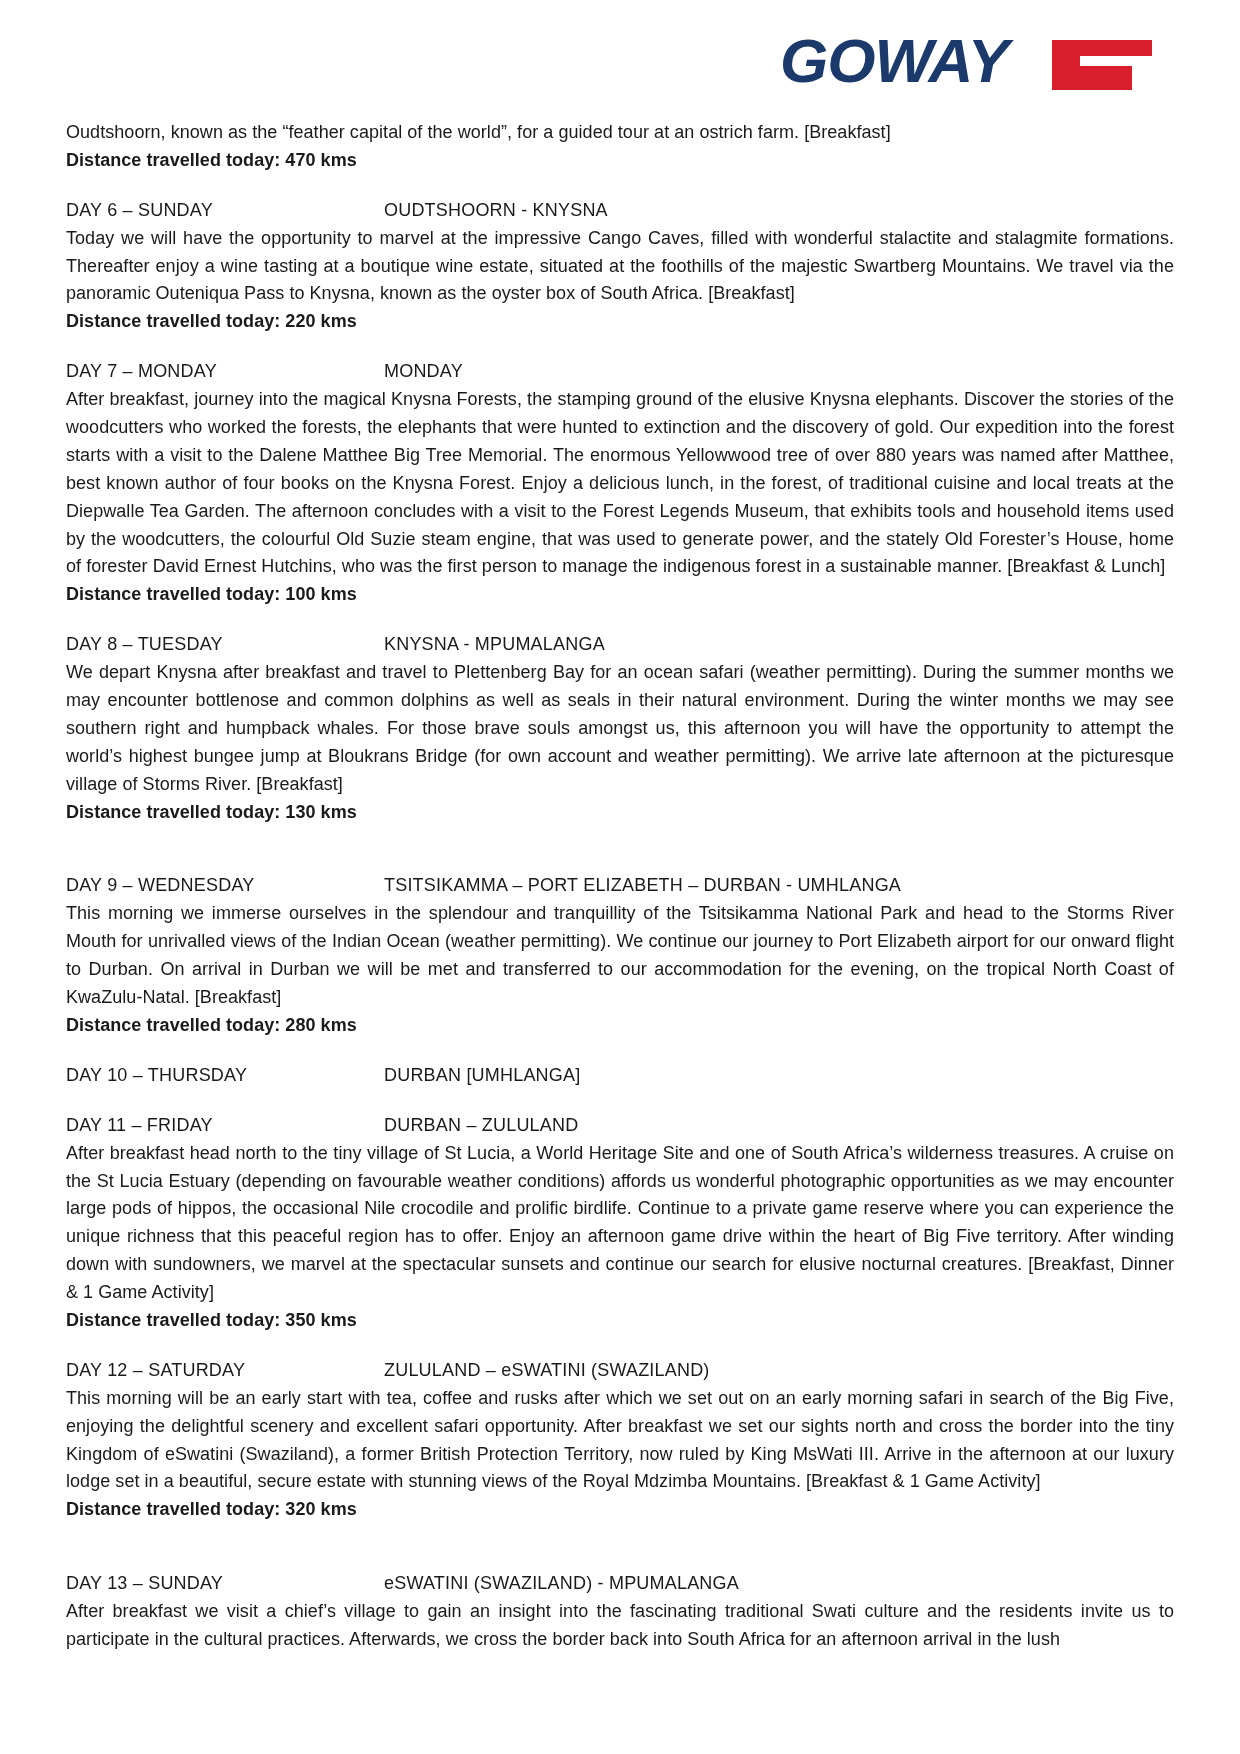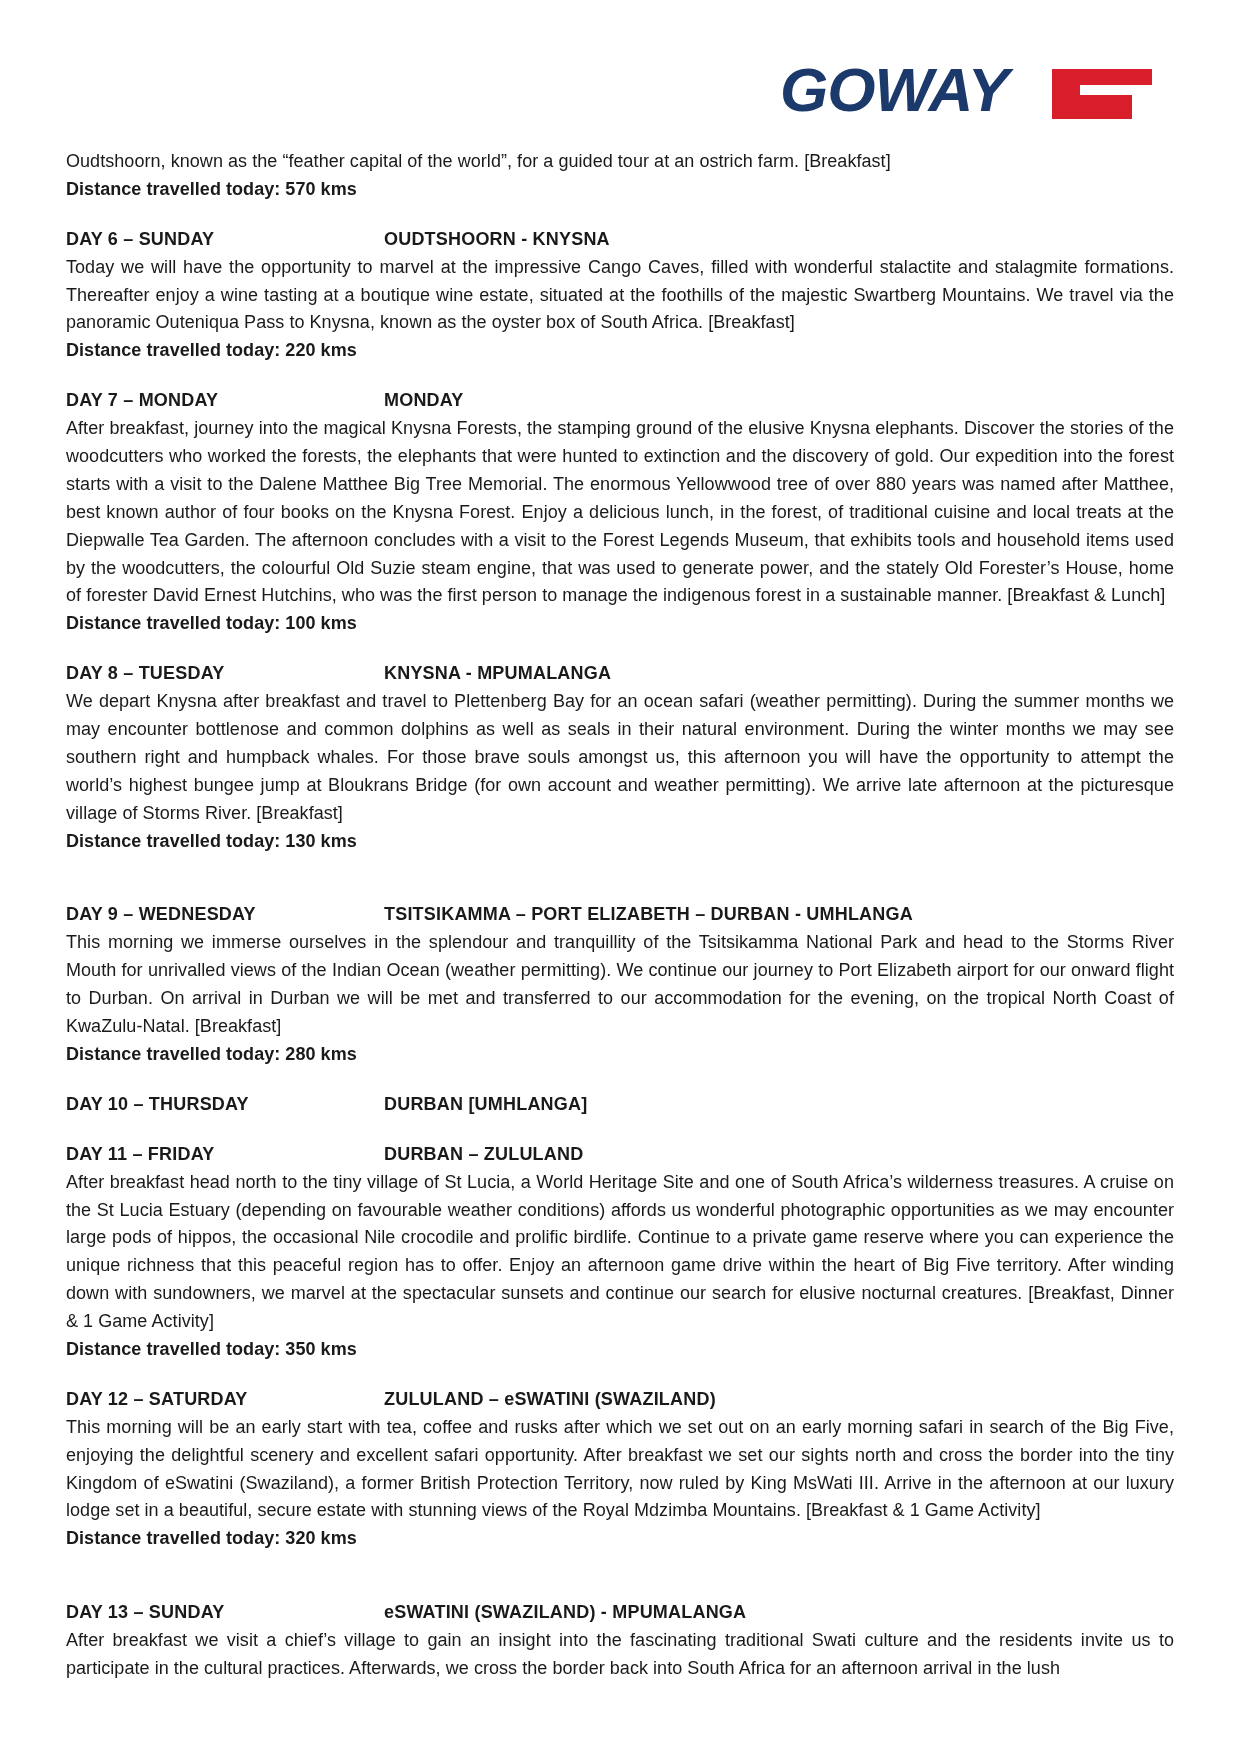--- a/index.html
+++ b/index.html
@@ -12,23 +12,22 @@
     height: 1754px;
     font-family: "Liberation Sans", sans-serif;
     color: #1a1a1a;
     position: relative;
     overflow: hidden;
   }
   .page {
     width: 1240px;
     height: 1343px;
     box-sizing: border-box;
-    padding: 4px 66px;
+    padding: 11px 66px;
     position: relative;
-    margin-top: 36px;
   }
   
   .header {
     height: 108px;
     display: flex;
     align-items: center;
     justify-content: flex-end;
     padding-right: 14px;
     box-sizing: border-box;
   }
@@ -52,21 +51,21 @@
   }
   p.para.noj { text-align: left; }
   .dist {
     margin: 0;
     font-weight: bold;
     letter-spacing: 0.05px;
   }
   .daybar {
     display: flex;
     margin: 0;
-    font-weight: bold;
+    font-weight: normal;
     letter-spacing: 0.2px;
   }
   .daybar .daylabel {
     width: 318px;
     flex: 0 0 318px;
   }
   .daybar .route {
     flex: 1 1 auto;
   }
   .gap-block { height: 22px; }
@@ -89,21 +88,21 @@
           <polygon points="276,14 368,14 368,23 297,23 297,39 349,39 349,57 276,57" fill="#ffffff" opacity="0"></polygon>
           <polygon points="300,40 352,40 352,60 300,60" fill="#d81e2a"></polygon>
         </g>
       </svg>
     </div>
   </div>
 
   <div class="doc">
 
     <p class="para noj">Oudtshoorn, known as the “feather capital of the world”, for a guided tour at an ostrich farm. [Breakfast]</p>
-    <p class="dist">Distance travelled today: 570 kms</p>
+    <p class="dist">Distance travelled today: 470 kms</p>
 
     <div class="gap-block"></div>
 
     <div class="section">
       <div class="daybar">
         <span class="daylabel">DAY 6 – SUNDAY</span>
         <span class="route">OUDTSHOORN - KNYSNA</span>
       </div>
       <p class="para">Today we will have the opportunity to marvel at the impressive Cango Caves, filled with wonderful stalactite and stalagmite formations. Thereafter enjoy a wine tasting at a boutique wine estate, situated at the foothills of the majestic Swartberg Mountains. We travel via the panoramic Outeniqua Pass to Knysna, known as the oyster box of South Africa. [Breakfast]</p>
       <p class="dist">Distance travelled today: 220 kms</p>

